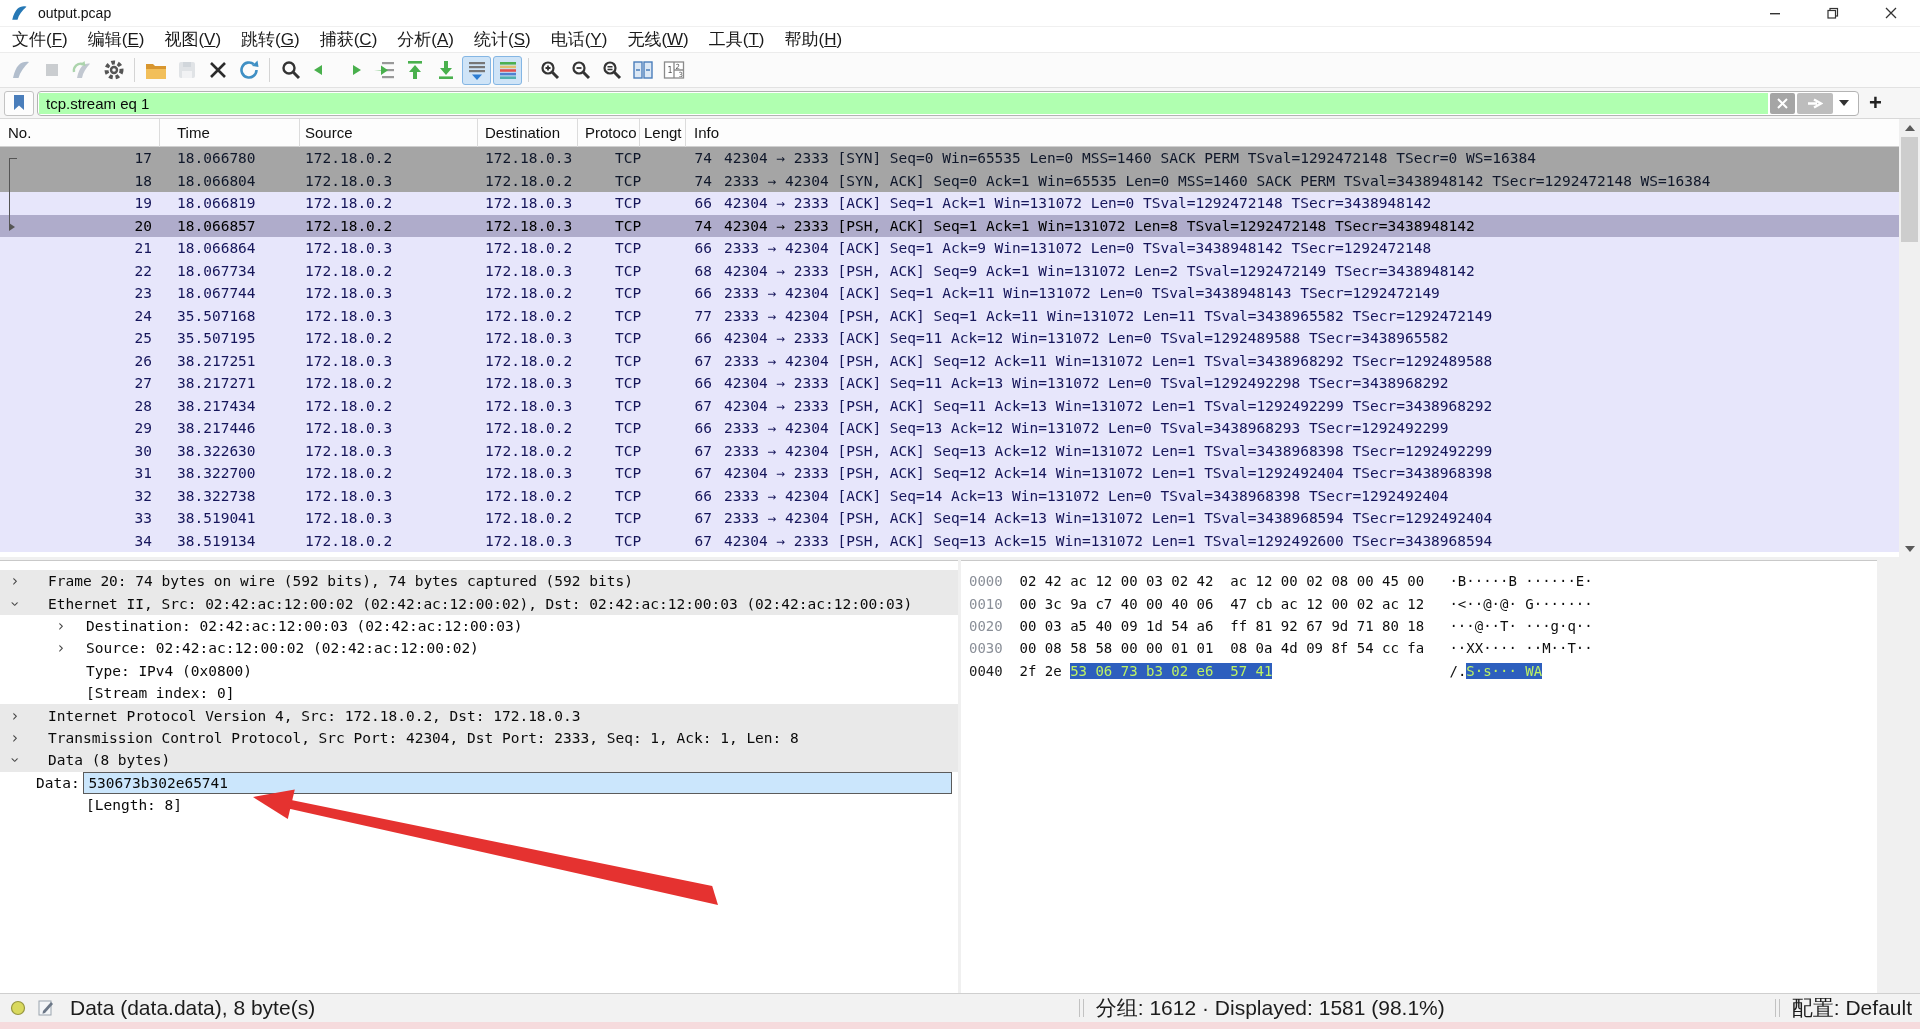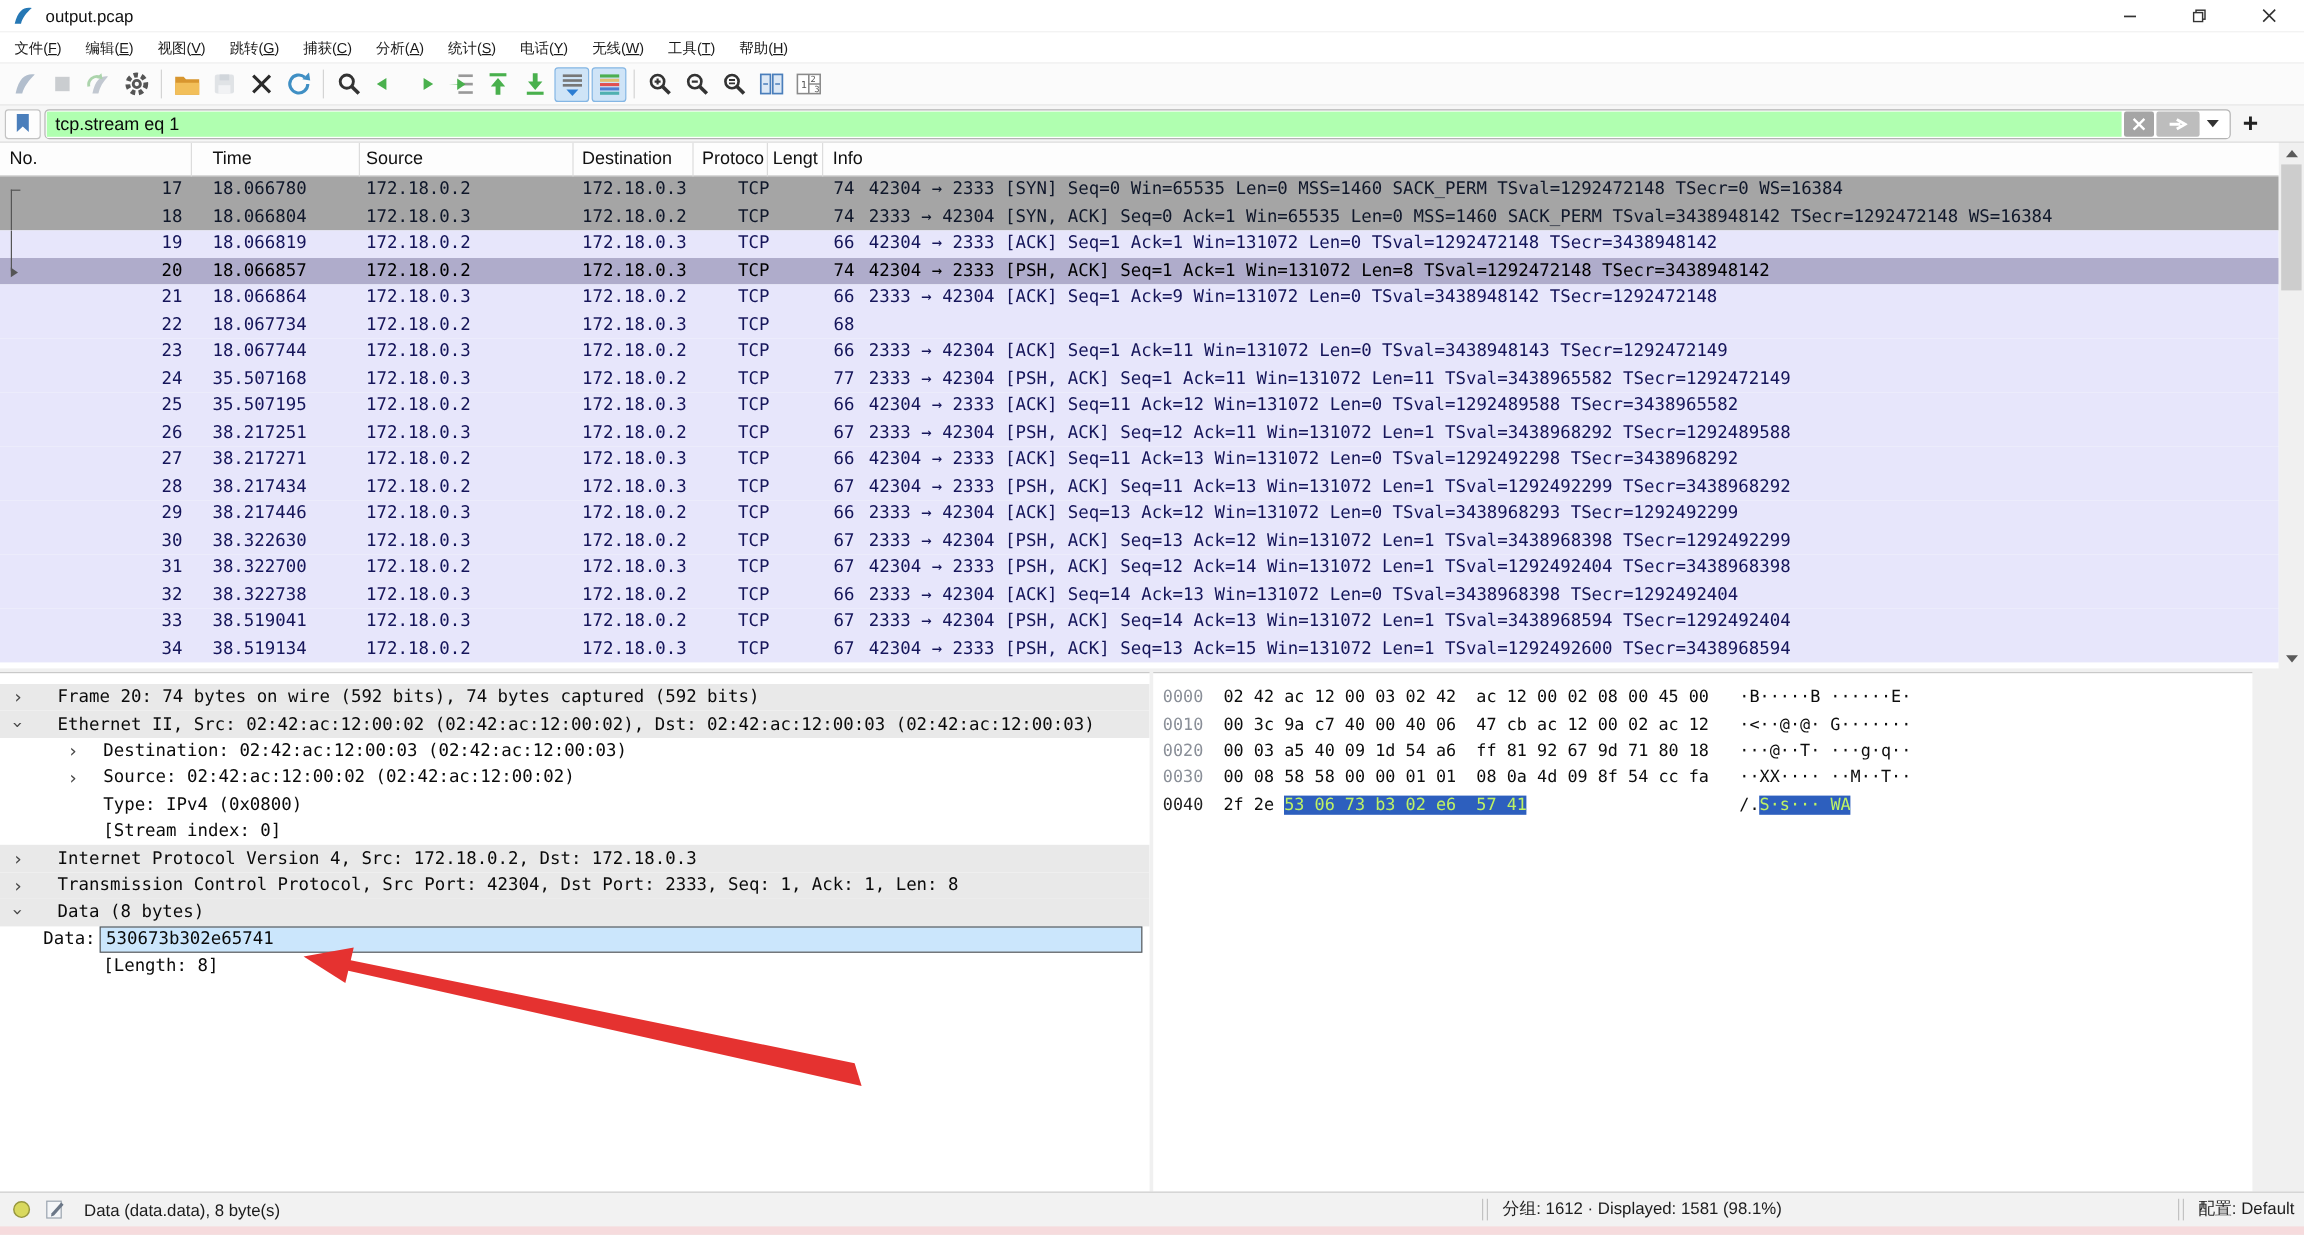--- a/index.html
+++ b/index.html
@@ -11,21 +11,21 @@
   #titlebar { position:absolute; left:0; top:0; width:1920px; height:27px; background:#ffffff;
               display:flex; align-items:center; border-bottom:1px solid #f0f0f0;}
   #titlebar .app-icon { margin-left:10px; width:18px; height:18px; }
   #titlebar .title-text { margin-left:10px; font-size:14px; color:#111; }
   #caption-buttons { margin-left:auto; display:flex; height:27px; }
   .cap-btn { width:58px; height:27px; display:flex; align-items:center; justify-content:center; }
 
   
   #menubar { position:absolute; left:0; top:27px; width:1920px; height:26px; background:#ffffff;
              display:flex; align-items:center; border-bottom:1px solid #ececec; }
-  .menu-item { font-size:12px; color:#1a1a1a; padding:0 10px; height:26px; line-height:26px; }
+  .menu-item { font-size:17px; color:#1a1a1a; padding:0 10px; height:26px; line-height:26px; }
   .menu-item:first-child { margin-left:2px; }
 
   
   #toolbar { position:absolute; left:0; top:53px; width:1920px; height:35px; background:#fbfbfb;
              display:flex; align-items:center; border-bottom:1px solid #e2e2e2; padding-left:5px; }
   .tbtn { width:29px; height:29px; margin:0 1px; display:flex; align-items:center; justify-content:center;
           border-radius:3px; border:1px solid transparent; }
   .tbtn.pressed { background:#cfe4f7; border-color:#84b6e4; }
   .tbtn.disabled { opacity:.5; }
   .tsep { width:1px; height:24px; background:#d4d4d4; margin:0 5px; }
@@ -103,21 +103,21 @@
   #hex-pane { position:absolute; left:961px; top:560px; width:916px; height:433px; background:#ffffff;
               border-top:1px solid #c9c9c9; padding:9px 0 0 8px; overflow:hidden; }
   .hexline { height:22.4px; font-family:"DejaVu Sans Mono","Liberation Mono",monospace; font-size:14px;
              white-space:pre; color:#0d0d0d; display:flex; align-items:center; }
   .hexline .off { color:#8a8f98; }
   .hexline .off.cur { color:#222; }
   .hl { background:#2d5fbe; color:#bef264; }
 
   
   #statusbar { position:absolute; left:0; top:993px; width:1920px; height:29px; background:#f2f2f2;
-               border-top:1px solid #cfcfcf; display:flex; align-items:center; font-size:14px; color:#1c1c1c; }
+               border-top:1px solid #cfcfcf; display:flex; align-items:center; font-size:21px; color:#1c1c1c; }
   #sb-left { display:flex; align-items:center; margin-left:10px; }
   #sb-left .sb-txt { margin-left:16px; }
   .sb-sep { width:5px; height:18px; border-left:1px solid #c2c2c2; border-right:1px solid #c2c2c2; margin:0 12px; }
   #sb-right { margin-left:auto; display:flex; align-items:center; margin-right:8px; }
 
   #taskbar-strip { position:absolute; left:0; top:1022px; width:1920px; height:7px; background:#f6dbdd; }
 
   
   #annotation { position:absolute; left:0; top:0; width:1920px; height:1029px; pointer-events:none; z-index:50; }
 </style>
@@ -393,20 +393,21 @@
           <div class="pc c-info">2333 → 42304 [ACK] Seq=1 Ack=9 Win=131072 Len=0 TSval=3438948142 TSecr=1292472148</div>
         </div>
         <div class="prow lavender">
           <div class="pc c-rel"></div>
           <div class="pc c-no">22</div>
           <div class="pc c-time">18.067734</div>
           <div class="pc c-src">172.18.0.2</div>
           <div class="pc c-dst">172.18.0.3</div>
           <div class="pc c-pro">TCP</div>
           <div class="pc c-len">68</div>
+          <div class="pc c-info">42304 → 2333 [PSH, ACK] Seq=9 Ack=1 Win=131072 Len=2 TSval=1292472149 TSecr=3438948142</div>
         </div>
         <div class="prow lavender">
           <div class="pc c-rel"></div>
           <div class="pc c-no">23</div>
           <div class="pc c-time">18.067744</div>
           <div class="pc c-src">172.18.0.3</div>
           <div class="pc c-dst">172.18.0.2</div>
           <div class="pc c-pro">TCP</div>
           <div class="pc c-len">66</div>
           <div class="pc c-info">2333 → 42304 [ACK] Seq=1 Ack=11 Win=131072 Len=0 TSval=3438948143 TSecr=1292472149</div>

